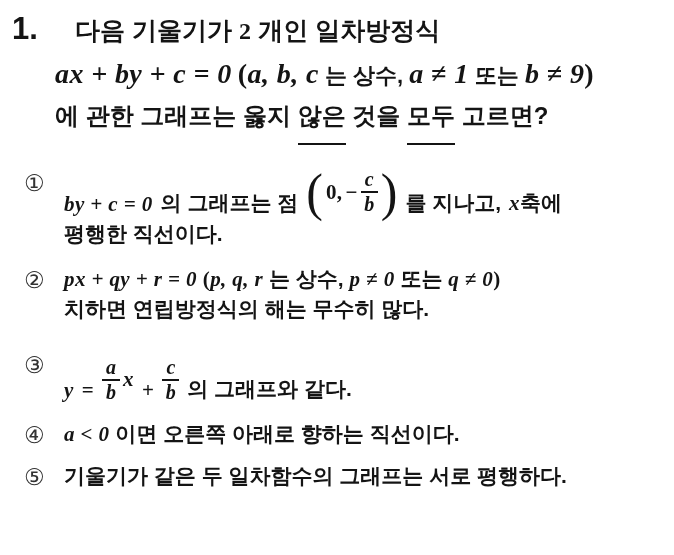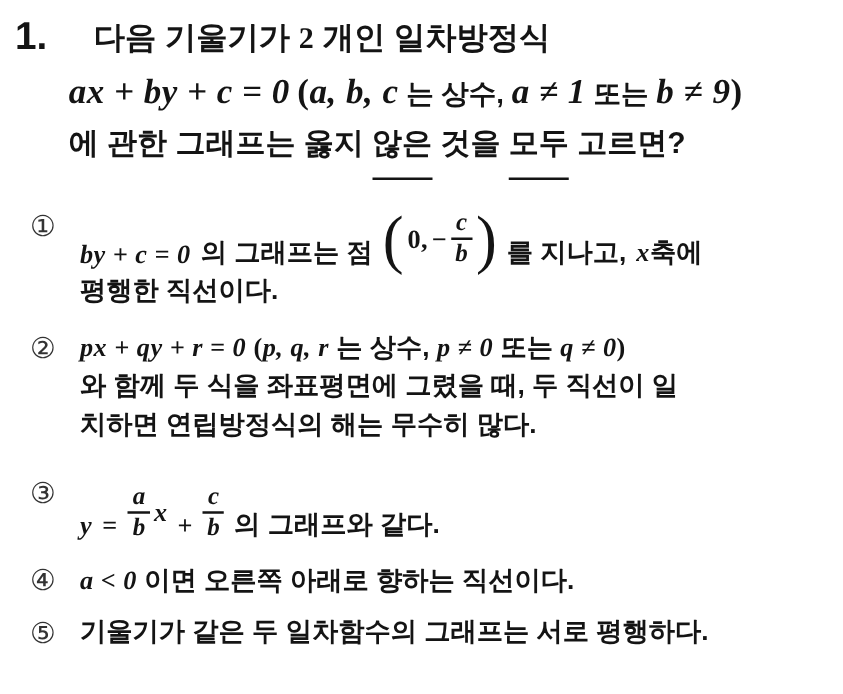--- a/index.html
+++ b/index.html
@@ -121,21 +121,20 @@
       <span class="marker">②</span>
       <div class="content">
         <div class="cline">
           <span class="math">px + qy + r = 0</span>
           <span class="nowrap"><span class="mathn">(</span><span class="math">p, q, r</span></span>
           <span class="kor">는 상수,</span>
           <span class="math">p ≠ 0</span>
           <span class="kor">또는</span>
           <span class="nowrap"><span class="math">q ≠ 0</span><span class="mathn">)</span></span>
         </div>
-        <div class="cline kor">와 함께 두 식을 좌표평면에 그렸을 때, 두 직선이 일</div>
         <div class="cline kor">치하면 연립방정식의 해는 무수히 많다.</div>
       </div>
     </div>
 
     <div class="choice" id="choice-3">
       <span class="marker">③</span>
       <div class="content">
         <div class="flexline">
           <span class="math">y</span>
           <span class="mathn">=</span>

